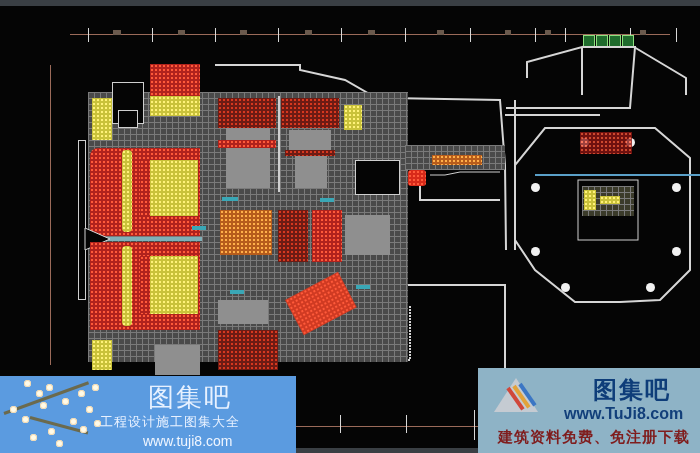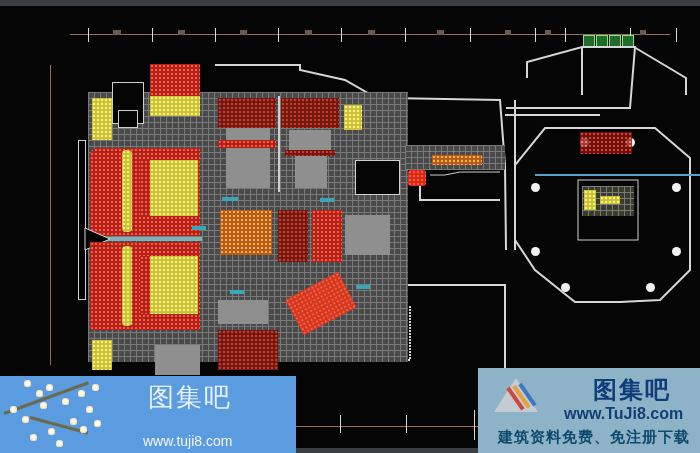--- a/index.html
+++ b/index.html
@@ -24,21 +24,21 @@
   .col{position:absolute;width:9px;height:9px;border-radius:50%;background:#f2f2f2;}
   .cyanlbl{position:absolute;background:#3aa7b6;height:4px;}
   .greenbox{position:absolute;width:12px;height:12px;background:#1f6b2c;border:1px solid #8ee07f;box-sizing:border-box;}
   .wm-left{position:absolute;left:0;top:376px;width:296px;height:77px;background:#5b9be0;}
   .wm-right{position:absolute;left:478px;top:368px;width:222px;height:85px;background:#8eb3c6;}
   .wm-title-l{position:absolute;left:148px;top:4px;font-size:26px;color:#e7f1ff;letter-spacing:2px;}
   .wm-sub-l{position:absolute;left:100px;top:37px;font-size:13px;color:#e8f1ff;letter-spacing:1px;}
   .wm-url-l{position:absolute;left:143px;top:57px;font-size:14px;color:#f0f6ff;}
   .wm-title-r{position:absolute;left:115px;top:6px;font-size:24px;color:#0e3d79;font-weight:bold;letter-spacing:2px;}
   .wm-url-r{position:absolute;left:86px;top:37px;font-size:16px;color:#123f7a;font-weight:bold;}
-  .wm-sub-r{position:absolute;left:20px;top:60px;font-size:15px;color:#0c4a6e;font-weight:bold;letter-spacing:1px;}
+  .wm-sub-r{position:absolute;left:20px;top:60px;font-size:15px;color:#7f1d1d;font-weight:bold;letter-spacing:1px;}
   .flower{position:absolute;width:7px;height:7px;border-radius:50%;background:#fffbe9;box-shadow:0 0 0 1px #f3d9b0 inset;}
   .branch{position:absolute;height:3px;background:#6b6a4d;transform-origin:left center;}
   .logo-tri{position:absolute;left:16px;top:10px;width:0;height:0;border-left:22px solid transparent;border-right:22px solid transparent;border-bottom:34px solid #c5cbd2;}
   .logo-stroke{position:absolute;height:4px;transform-origin:left center;}
 </style>
 </head>
 <body>
 
 <div id="stage">
   <div class="topband"></div>
@@ -187,20 +187,21 @@
     <div class="flower" style="left:86px;top:30px;"></div>
     <div class="flower" style="left:70px;top:42px;"></div>
     <div class="flower" style="left:22px;top:40px;"></div>
     <div class="flower" style="left:30px;top:58px;"></div>
     <div class="flower" style="left:48px;top:52px;"></div>
     <div class="flower" style="left:56px;top:64px;"></div>
     <div class="flower" style="left:80px;top:50px;"></div>
     <div class="flower" style="left:94px;top:44px;"></div>
     <div class="flower" style="left:10px;top:30px;"></div>
     <div class="wm-title-l">图集吧</div>
+    <div class="wm-sub-l">工程设计施工图集大全</div>
     <div class="wm-url-l">www.tuji8.com</div>
   </div>
 
   <div class="wm-right">
     <div class="logo-tri"></div>
     <div class="logo-stroke" style="left:30px;top:18px;width:26px;background:#d0473a;transform:rotate(55deg);"></div>
     <div class="logo-stroke" style="left:36px;top:16px;width:26px;background:#e2a33a;transform:rotate(55deg);"></div>
     <div class="logo-stroke" style="left:42px;top:14px;width:26px;background:#3b76c4;transform:rotate(55deg);"></div>
     <div class="wm-title-r">图集吧</div>
     <div class="wm-url-r">www.TuJi8.com</div>

